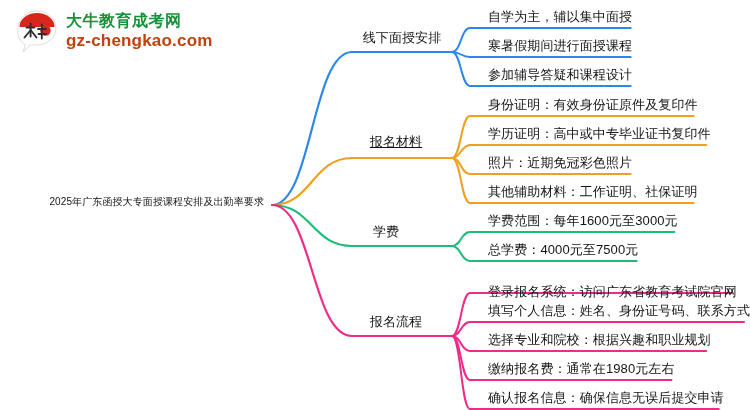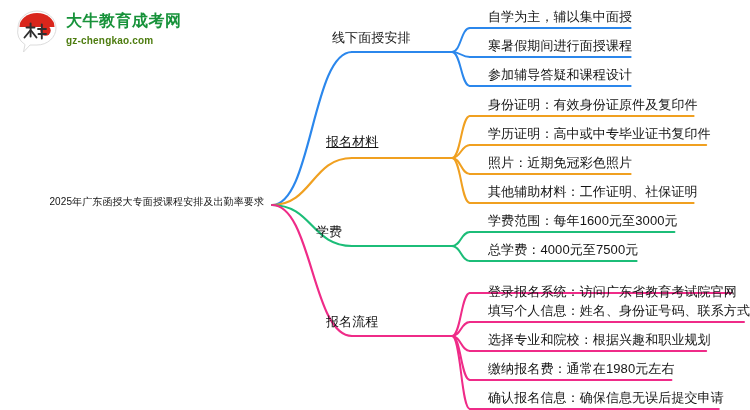--- a/index.html
+++ b/index.html
@@ -45,44 +45,44 @@
   }
   .logo-title {
     font-size: 16px;
     font-weight: bold;
     color: #17923a;
     letter-spacing: 0.5px;
     line-height: 22px;
     white-space: nowrap;
   }
   .logo-sub {
-    font-size: 10px;
+    font-size: 17px;
     font-weight: bold;
-    color: #4d7c0f;
+    color: #c2410c;
     letter-spacing: 0.2px;
     line-height: 16px;
     white-space: nowrap;
     margin-top: 1px;
   }
 
   
   .node {
     position: absolute;
     white-space: nowrap;
     line-height: 1;
   }
   .root-node {
     font-size: 10px;
     color: #141414;
     letter-spacing: 0.1px;
   }
   .branch-node {
     font-size: 13px;
     color: #141414;
-    text-align: left;
+    text-align: center;
     letter-spacing: 0.1px;
   }
   .leaf-node {
     font-size: 13px;
     color: #141414;
     letter-spacing: 0.1px;
   }
 </style>
 </head>
 <body>

